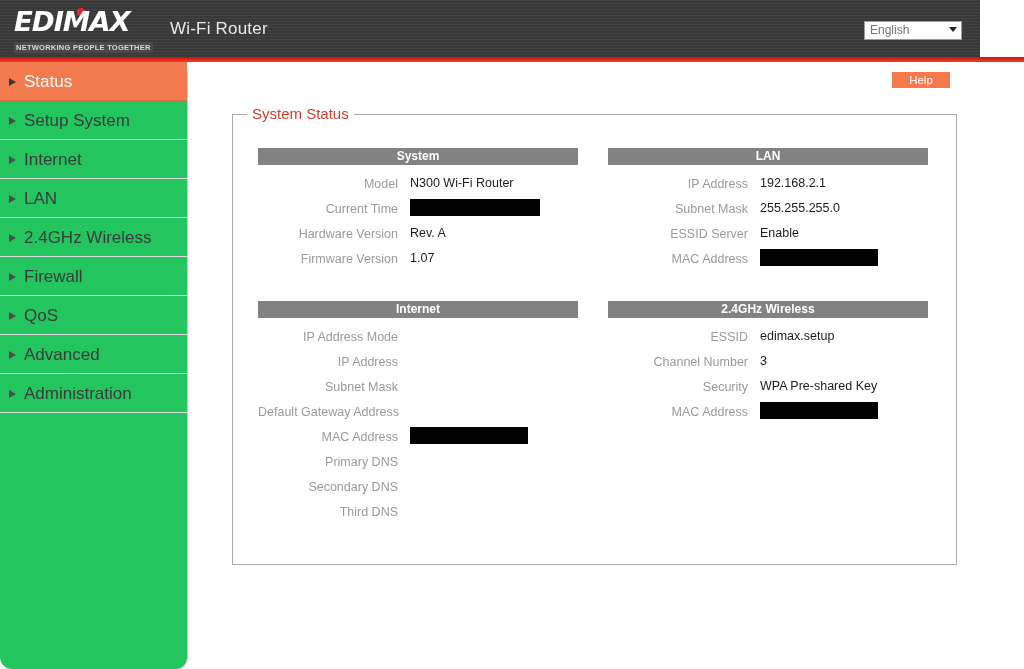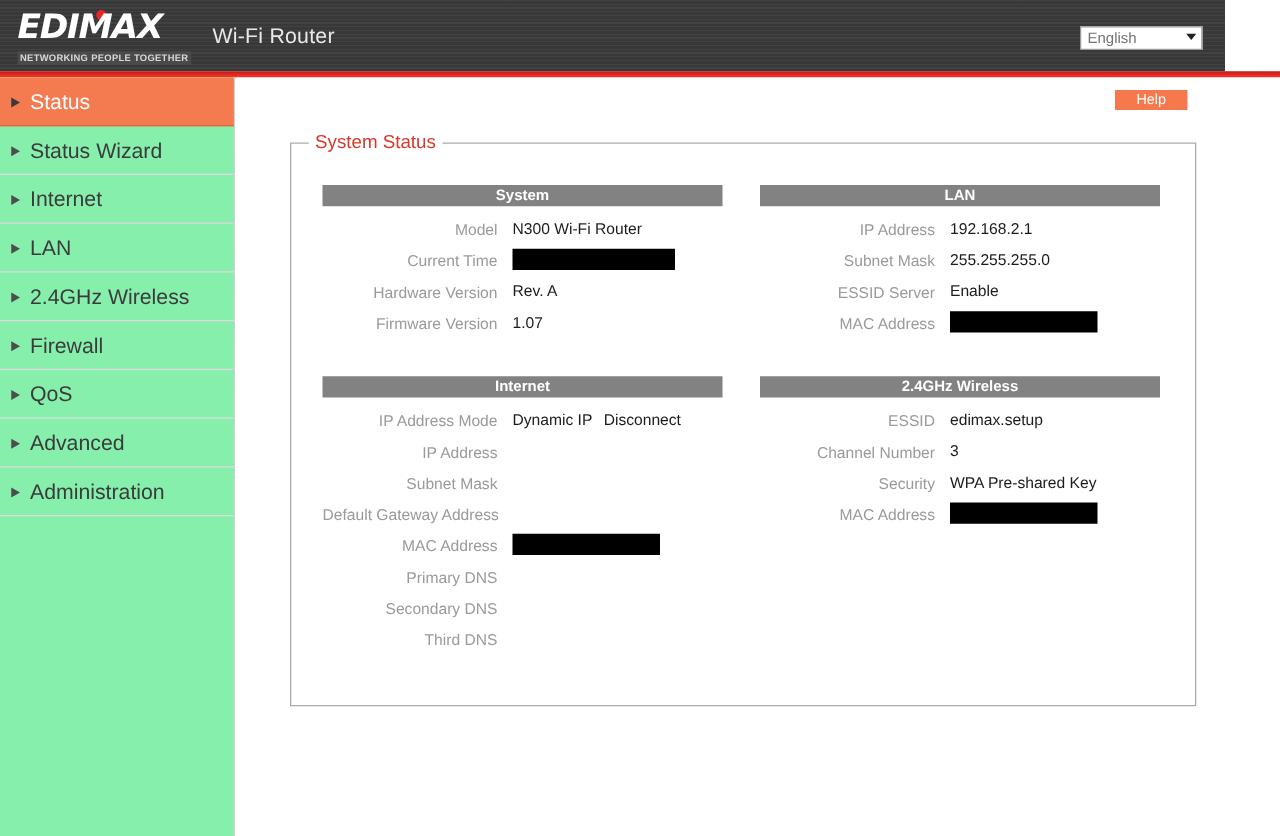--- a/index.html
+++ b/index.html
@@ -91,22 +91,23 @@
   .redbar {
     position: absolute; top: 57px; left: 0;
     width: 1024px; height: 5px;
     background: linear-gradient(to bottom, #b71a15 0%, #e5241c 45%, #ef3b2a 100%);
   }
 
   
   .sidebar {
     position: absolute; top: 62px; left: 0;
     width: 188px; height: 607px;
-    background: #86efac;
+    background: #22c55e;
     border-right: 1px solid #cfcfcf;
+    border-radius: 12px;
   }
   .nav-item {
     position: relative;
     height: 39px;
     line-height: 39px;
     border-bottom: 1px solid #dcdcdc;
     padding-left: 24px;
     font-size: 17px;
     color: #3b3b3b;
     cursor: pointer;
@@ -229,21 +230,21 @@
 </div>
 <div class="redbar"></div>
 
 <div class="sidebar">
   <div class="nav-item active">
     <span class="tri"></span>
     <span>Status</span>
   </div>
   <div class="nav-item">
     <span class="tri"></span>
-    <span>Status Wizard</span>
+    <span>Setup System</span>
   </div>
   <div class="nav-item">
     <span class="tri"></span>
     <span>Internet</span>
   </div>
   <div class="nav-item">
     <span class="tri"></span>
     <span>LAN</span>
   </div>
   <div class="nav-item">
@@ -316,23 +317,20 @@
           <div class="val"><span class="redact w118"></span></div>
         </div>
       </div>
     </div>
 
     <div class="panel inet">
       <div class="panel-head">Internet</div>
       <div class="rows">
         <div class="row">
           <div class="lbl">IP Address Mode</div>
-          <div class="val">
-            <span>Dynamic IP</span><span class="disconnect">Disconnect</span>
-          </div>
         </div>
         <div class="row">
           <div class="lbl">IP Address</div>
           <div class="val"></div>
         </div>
         <div class="row">
           <div class="lbl">Subnet Mask</div>
           <div class="val"></div>
         </div>
         <div class="row">

